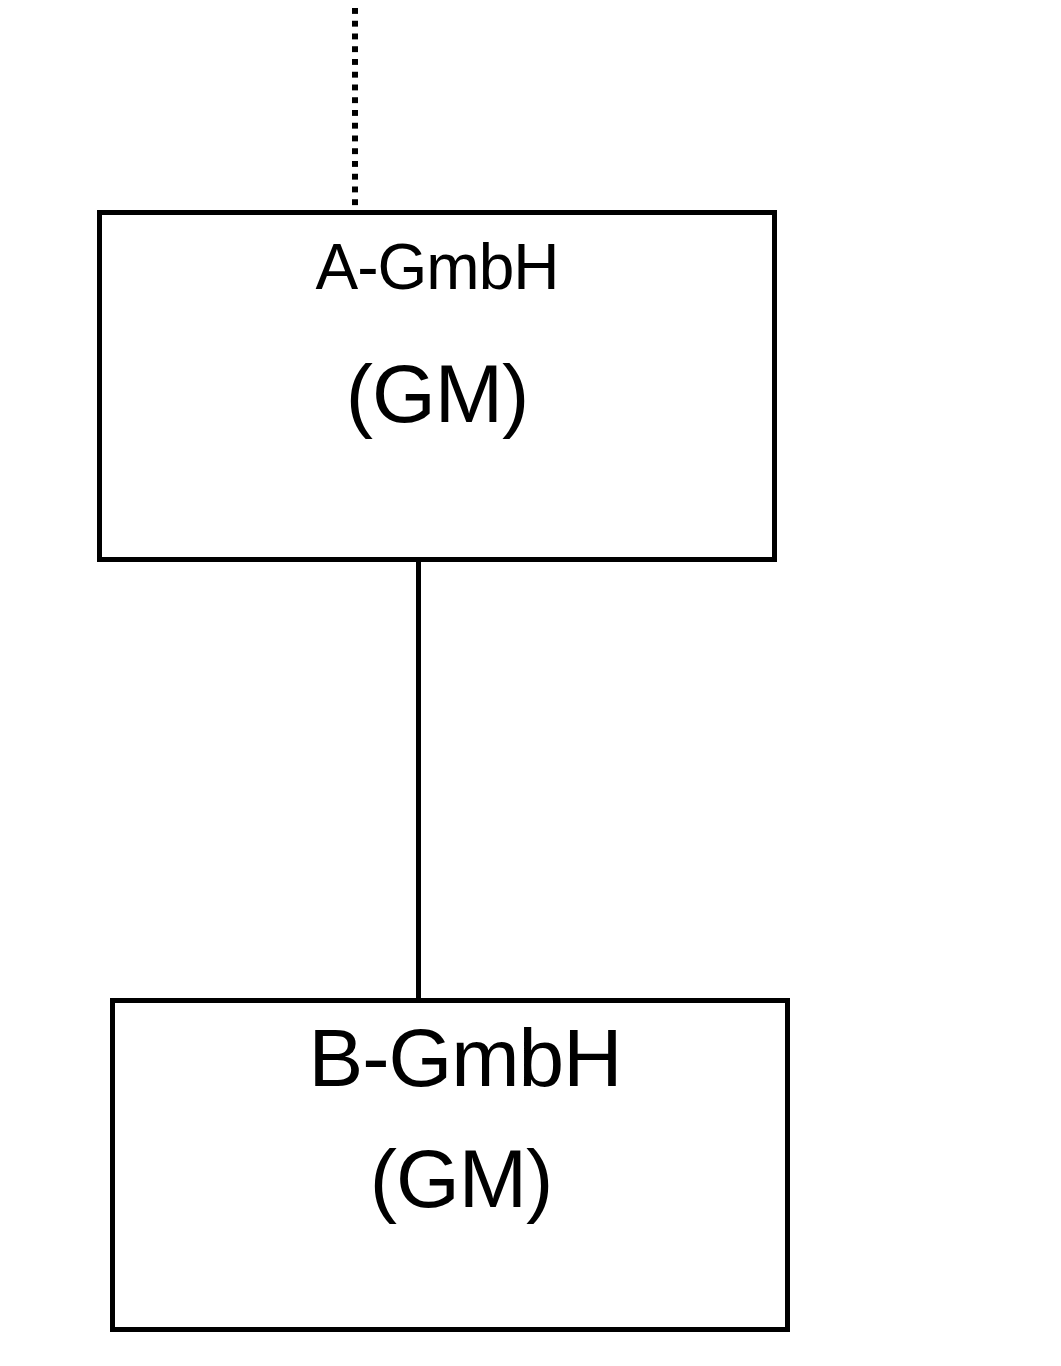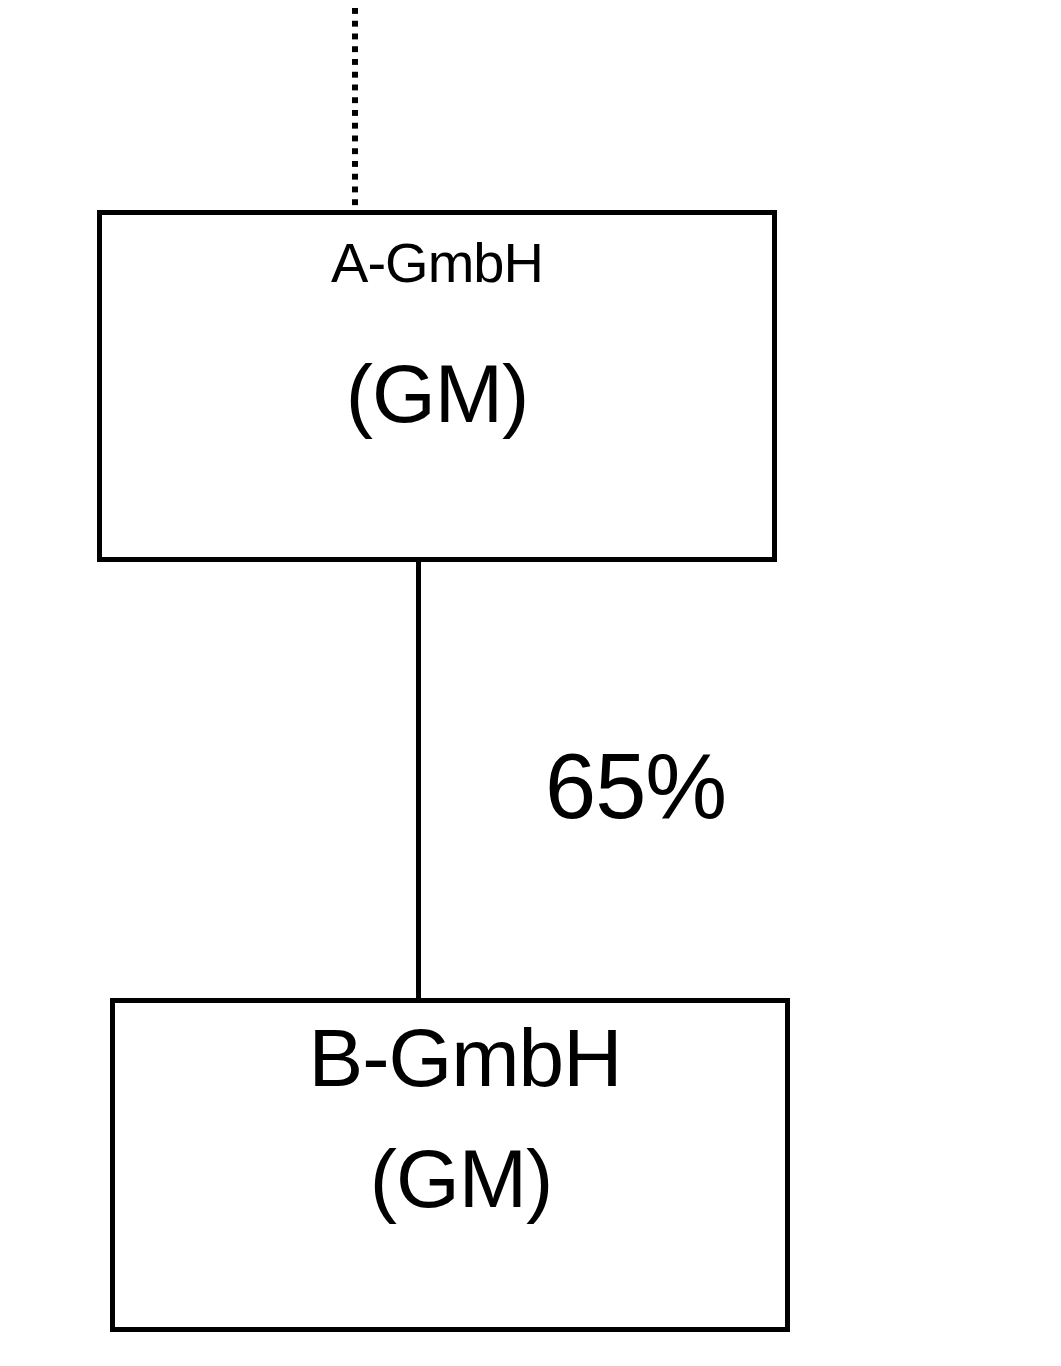--- a/index.html
+++ b/index.html
@@ -50,21 +50,21 @@
     color: #000000;
     font-family: "Liberation Sans", sans-serif;
     font-weight: 400;
     line-height: 1;
     white-space: nowrap;
   }
 
   
   #box-a .entity-name {
     top: 20px;
-    font-size: 56px;
+    font-size: 64px;
     letter-spacing: -1px;
   }
   #box-a .entity-form {
     top: 138px;
     font-size: 82px;
     letter-spacing: -1px;
   }
 
   
   #box-b .entity-name {
@@ -131,20 +131,19 @@
 
   <div id="dotted-parent-line"></div>
 
   <div id="box-a" class="entity-box">
     <div class="entity-label entity-name">A-GmbH</div>
     <div class="entity-label entity-form">(GM)</div>
   </div>
 
   <div id="ownership-connector"></div>
 
-  <div id="ownership-percentage">65%</div>
 
   <div id="box-b" class="entity-box">
     <div class="entity-label entity-name">B-GmbH</div>
     <div class="entity-label entity-form">(GM)</div>
   </div>
 
 </div>
 
 </body></html>

